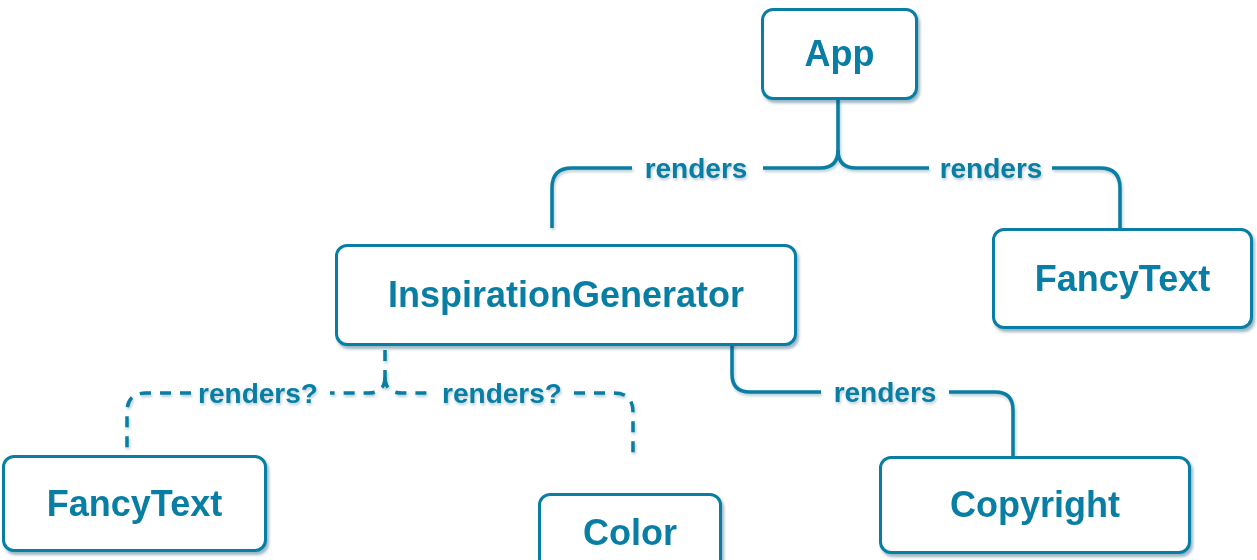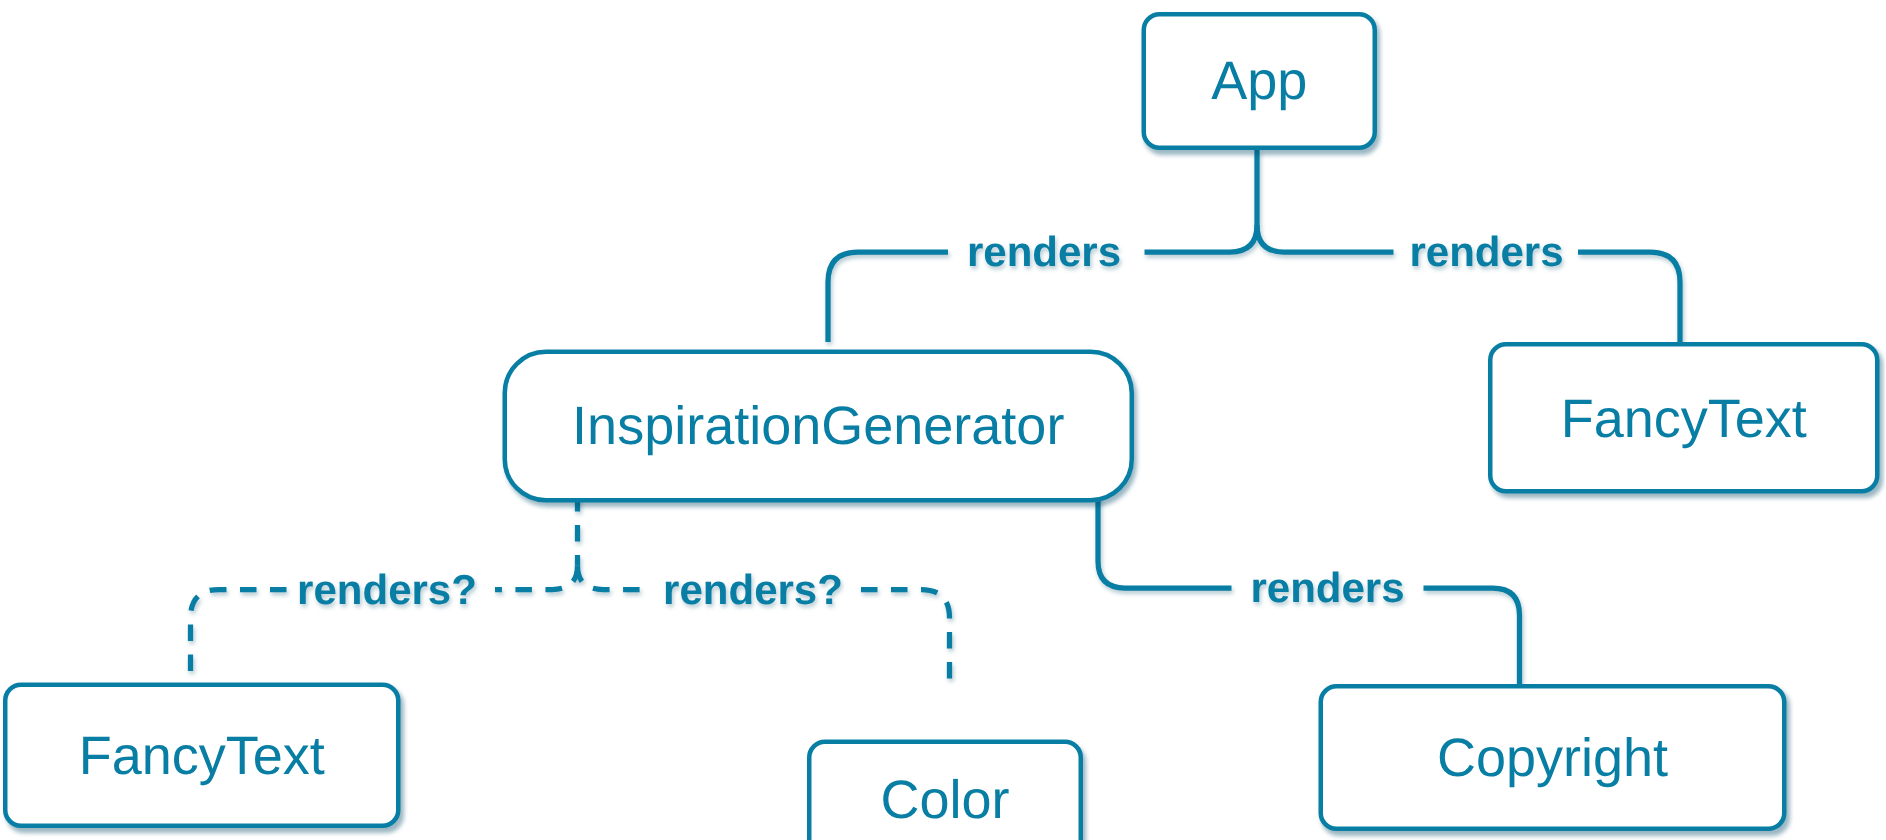--- a/index.html
+++ b/index.html
@@ -45,21 +45,21 @@
     box-sizing: border-box;
     background: var(--node-fill, #ffffff);
     border: 3px solid var(--accent, #087EA4);
     border-radius: 12px;
     box-shadow: 2px 3px 3px rgba(4, 76, 104, 0.40);
     display: flex;
     align-items: center;
     justify-content: center;
     color: var(--accent, #087EA4);
     font-size: 36px;
-    font-weight: 400;
+    font-weight: 700;
     white-space: nowrap;
   }
 </style>
 </head>
 <body>
 
 <div class="stage">
 
   <svg class="edges" viewBox="0 0 1257 560" xmlns="http://www.w3.org/2000/svg">
 
@@ -82,21 +82,21 @@
     <text class="edge-label" x="991" y="168">renders</text>
     <text class="edge-label" x="258" y="393">renders?</text>
     <text class="edge-label" x="502" y="393">renders?</text>
     <text class="edge-label" x="885" y="392">renders</text>
   </svg>
 
   <div class="node" style="left:761px; top:8px; width:157px; height:92px;">
     <span>App</span>
   </div>
 
-  <div class="node" style="left:335px; top:233px; width:421px; height:102px;border-radius:29px;">
+  <div class="node" style="left:335px; top:244px; width:462px; height:102px;">
     <span>InspirationGenerator</span>
   </div>
 
   <div class="node" style="left:992px; top:228px; width:261px; height:101px;">
     <span>FancyText</span>
   </div>
 
   <div class="node" style="left:2px; top:455px; width:265px; height:97px;">
     <span>FancyText</span>
   </div>

